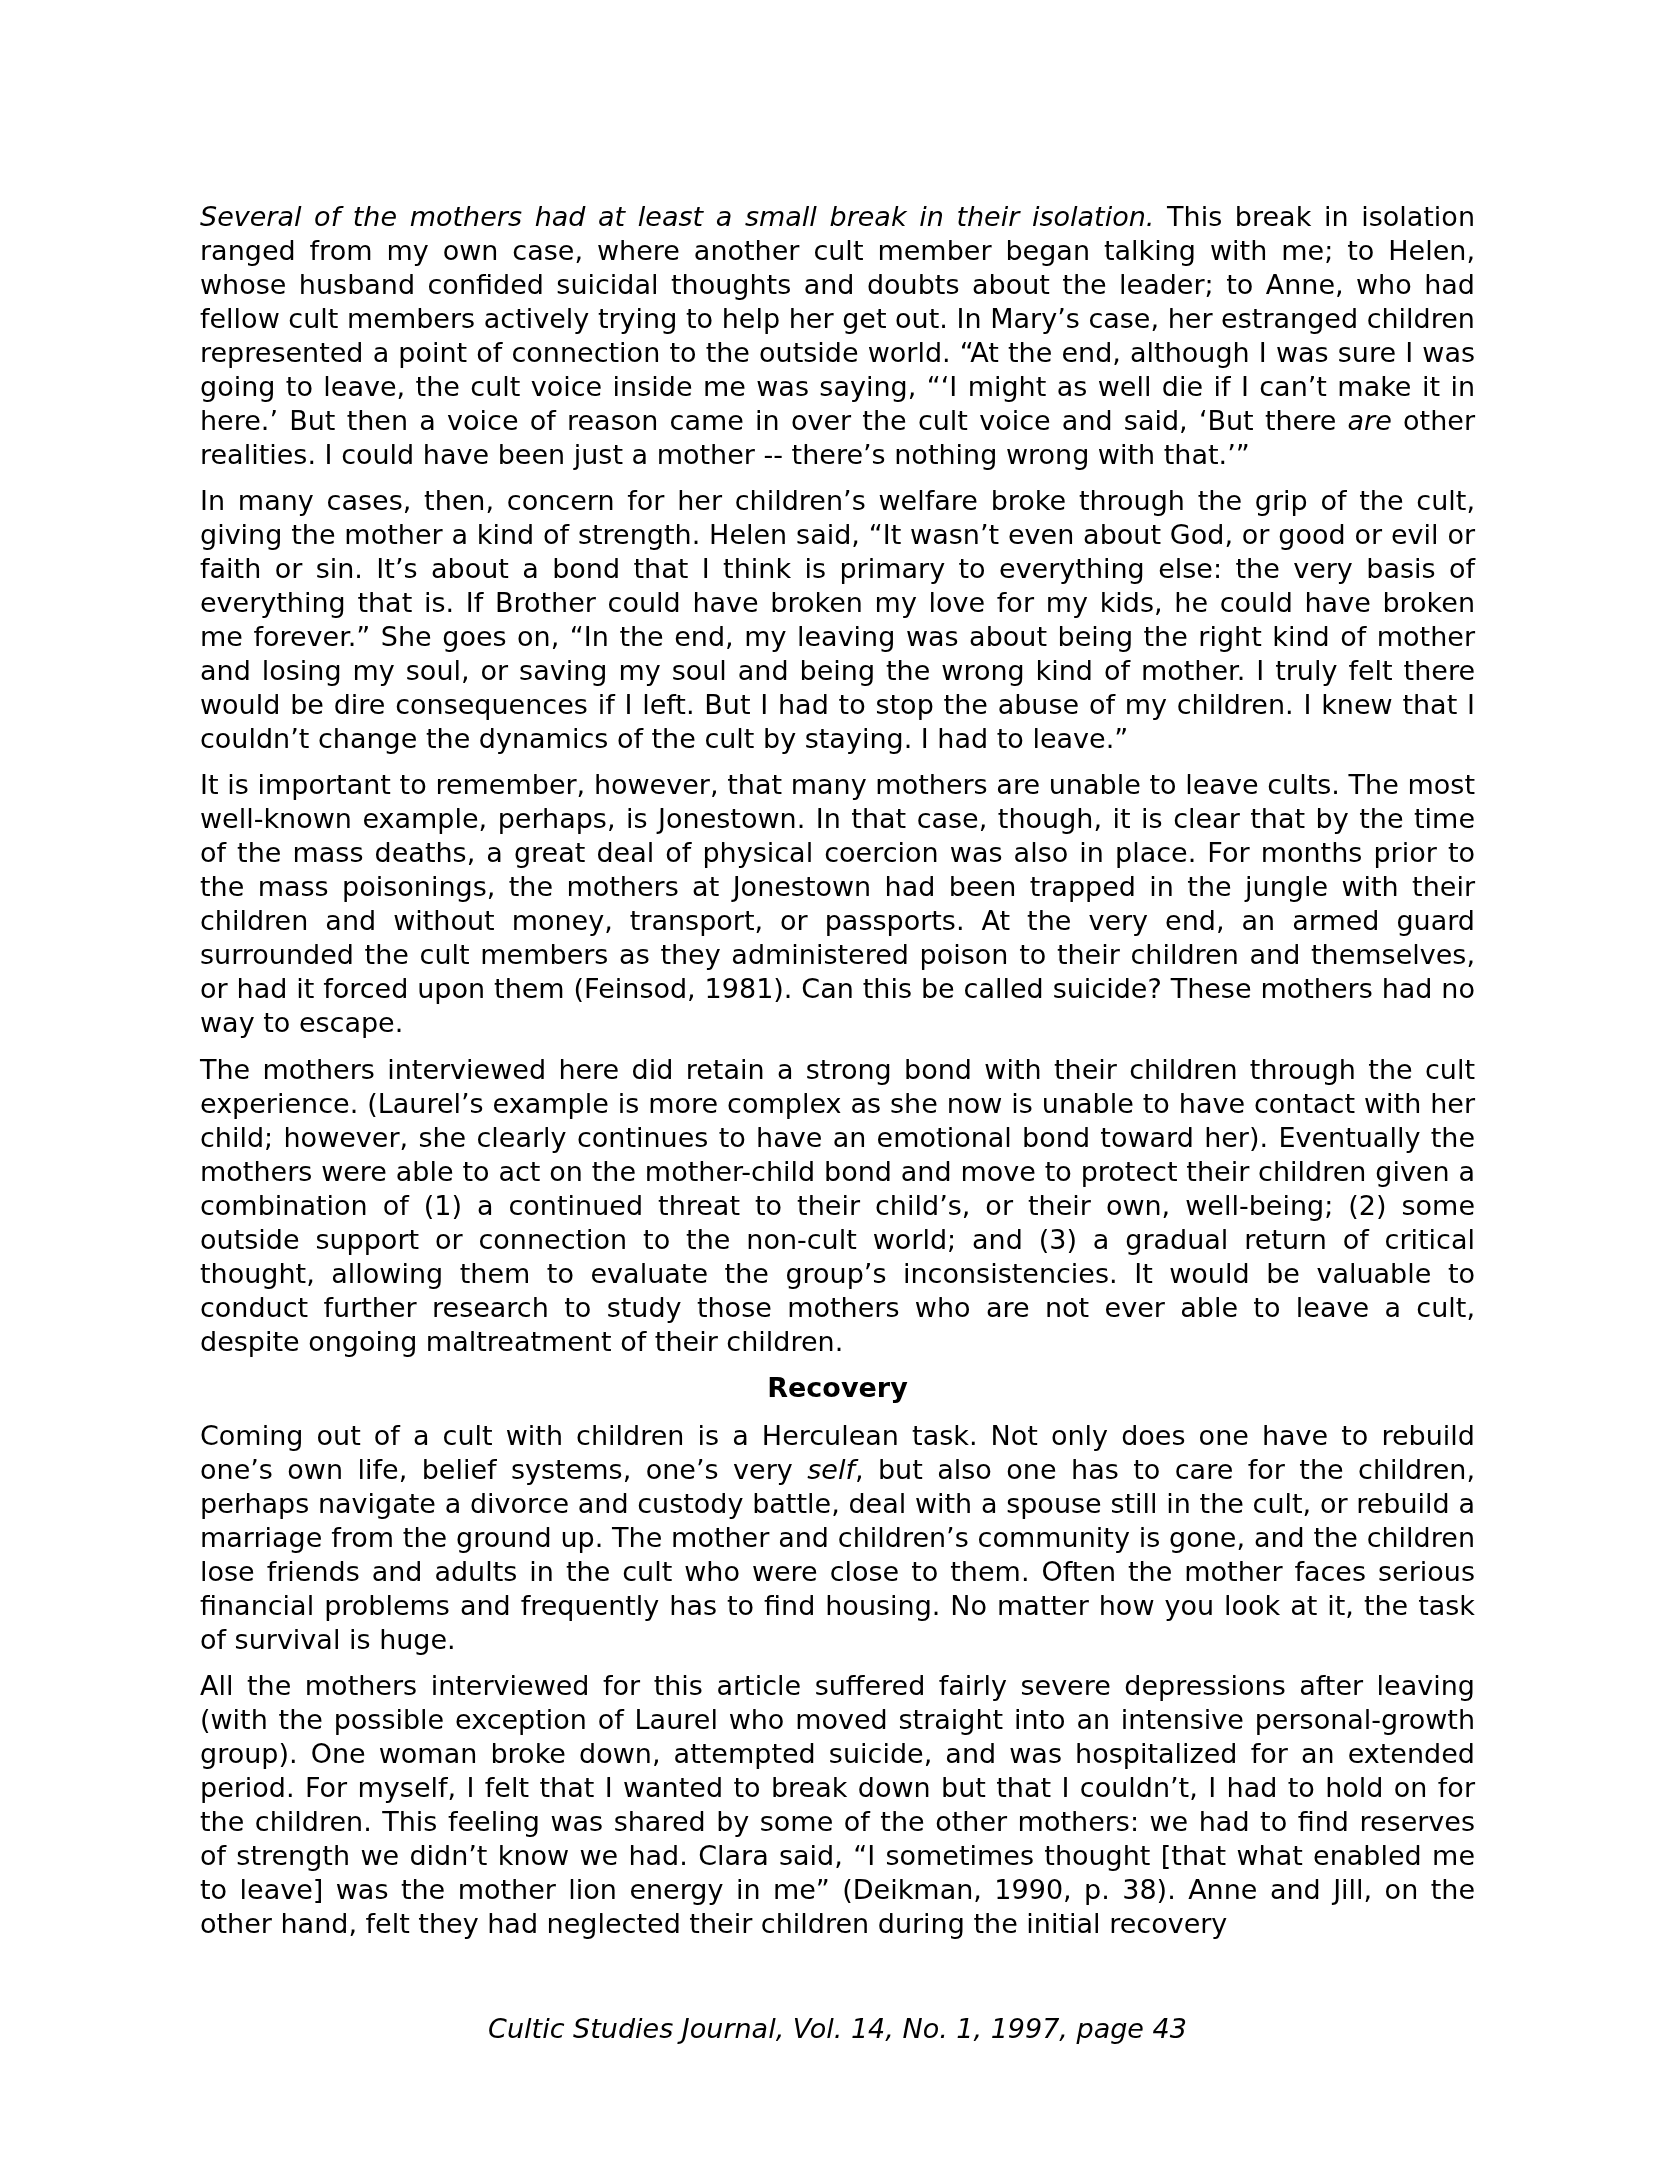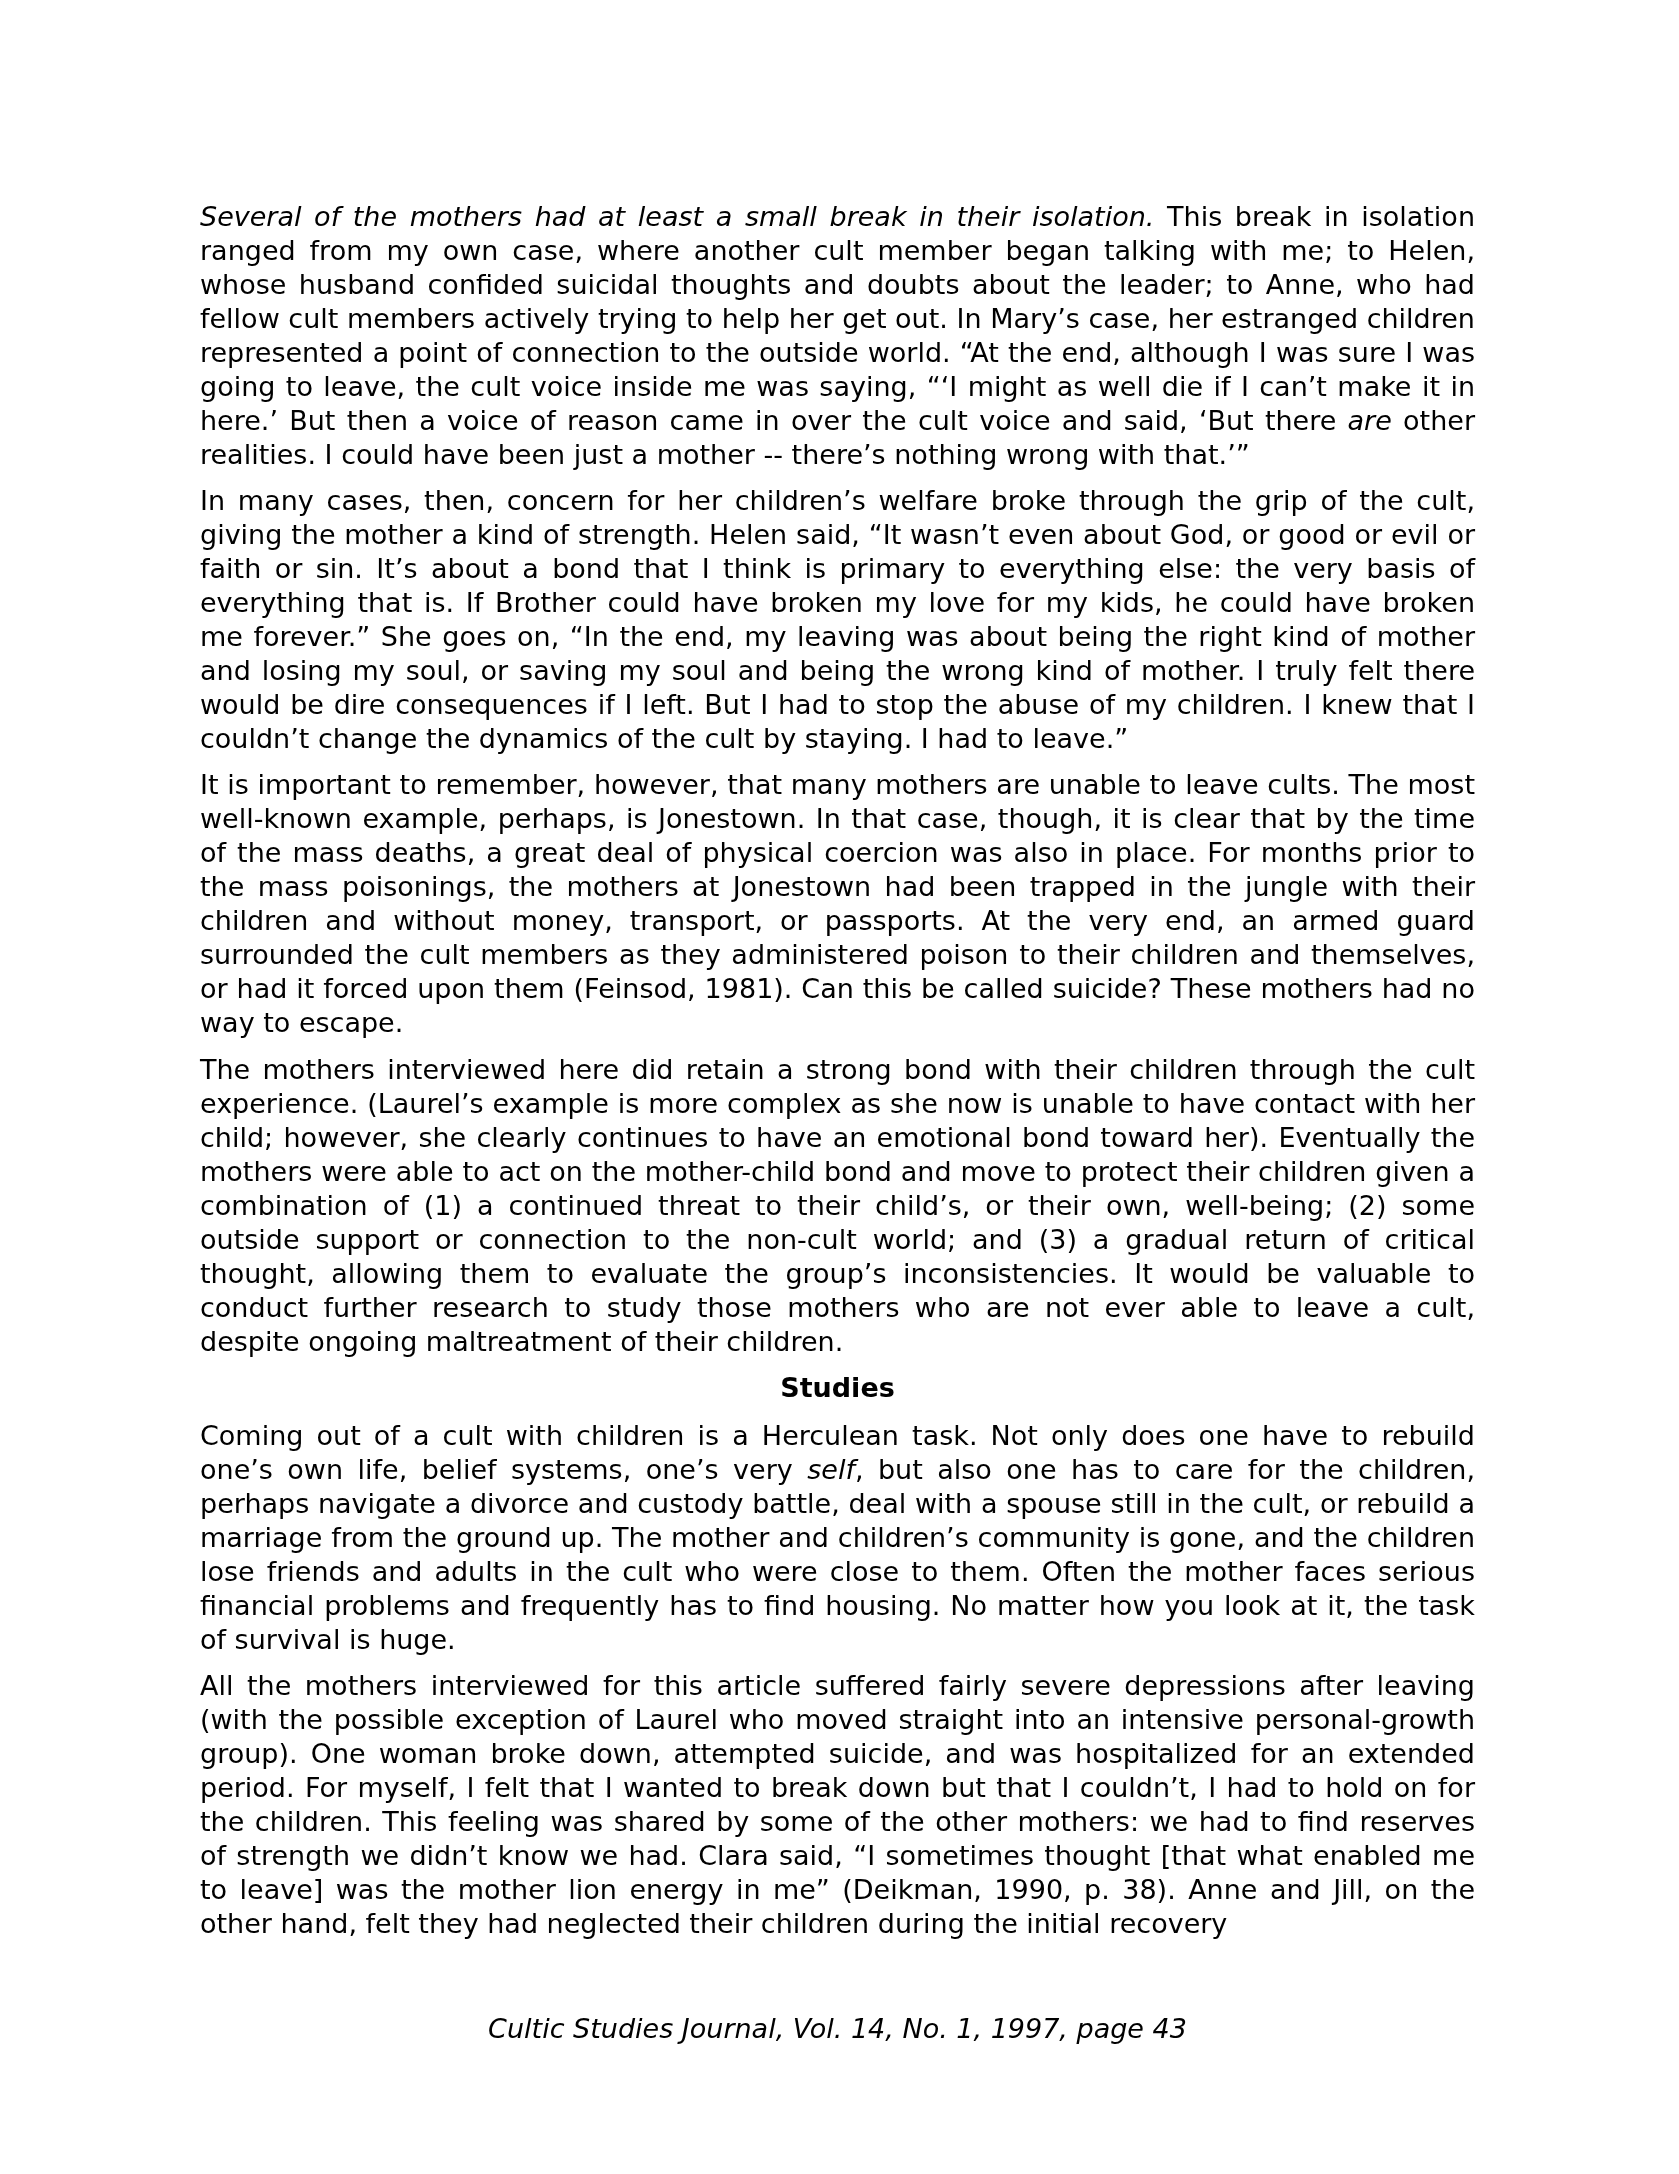--- a/index.html
+++ b/index.html
@@ -45,19 +45,19 @@
 </style>
 </head>
 <body>
 
 <div class="page">
   <main class="article-body" id="article-body">
       <p><em class="seg-italic">Several of the mothers had at least a small break in their isolation.</em><span class="seg-regular"> This break in isolation ranged from my own case, where another cult member began talking with me; to Helen, whose husband confided suicidal thoughts and doubts about the leader; to Anne, who had fellow cult members actively trying to help her get out. In Mary’s case, her estranged children represented a point of connection to the outside world. “At the end, although I was sure I was going to leave, the cult voice inside me was saying, “‘I might as well die if I can’t make it in here.’ But then a voice of reason came in over the cult voice and said, ‘But there </span><em class="seg-italic">are</em><span class="seg-regular"> other realities. I could have been just a mother -- there’s nothing wrong with that.’”</span></p>
       <p><span class="seg-regular">In many cases, then, concern for her children’s welfare broke through the grip of the cult, giving the mother a kind of strength. Helen said, “It wasn’t even about God, or good or evil or faith or sin. It’s about a bond that I think is primary to everything else: the very basis of everything that is. If Brother could have broken my love for my kids, he could have broken me forever.” She goes on, “In the end, my leaving was about being the right kind of mother and losing my soul, or saving my soul and being the wrong kind of mother. I truly felt there would be dire consequences if I left. But I had to stop the abuse of my children. I knew that I couldn’t change the dynamics of the cult by staying. I had to leave.”</span></p>
       <p><span class="seg-regular">It is important to remember, however, that many mothers are unable to leave cults. The most well-known example, perhaps, is Jonestown. In that case, though, it is clear that by the time of the mass deaths, a great deal of physical coercion was also in place. For months prior to the mass poisonings, the mothers at Jonestown had been trapped in the jungle with their children and without money, transport, or passports. At the very end, an armed guard surrounded the cult members as they administered poison to their children and themselves, or had it forced upon them (Feinsod, 1981). Can this be called suicide? These mothers had no way to escape.</span></p>
       <p><span class="seg-regular">The mothers interviewed here did retain a strong bond with their children through the cult experience. (Laurel’s example is more complex as she now is unable to have contact with her child; however, she clearly continues to have an emotional bond toward her). Eventually the mothers were able to act on the mother-child bond and move to protect their children given a combination of (1) a continued threat to their child’s, or their own, well-being; (2) some outside support or connection to the non-cult world; and (3) a gradual return of critical thought, allowing them to evaluate the group’s inconsistencies. It would be valuable to conduct further research to study those mothers who are not ever able to leave a cult, despite ongoing maltreatment of their children.</span></p>
-      <h2>Studies</h2>
+      <h2>Recovery</h2>
       <p><span class="seg-regular">Coming out of a cult with children is a Herculean task. Not only does one have to rebuild one’s own life, belief systems, one’s very </span><em class="seg-italic">self</em><span class="seg-regular">, but also one has to care for the children, perhaps navigate a divorce and custody battle, deal with a spouse still in the cult, or rebuild a marriage from the ground up. The mother and children’s community is gone, and the children lose friends and adults in the cult who were close to them. Often the mother faces serious financial problems and frequently has to find housing. No matter how you look at it, the task of survival is huge.</span></p>
       <p><span class="seg-regular">All the mothers interviewed for this article suffered fairly severe depressions after leaving (with the possible exception of Laurel who moved straight into an intensive personal-growth group). One woman broke down, attempted suicide, and was hospitalized for an extended period. For myself, I felt that I wanted to break down but that I couldn’t, I had to hold on for the children. This feeling was shared by some of the other mothers: we had to find reserves of strength we didn’t know we had. Clara said, “I sometimes thought [that what enabled me to leave] was the mother lion energy in me” (Deikman, 1990, p. 38). Anne and Jill, on the other hand, felt they had neglected their children during the initial recovery</span></p>
     </main>
   <div class="page-footer">Cultic Studies Journal, Vol. 14, No. 1, 1997, page 43</div>
 </div>
 
 
 </body></html>

